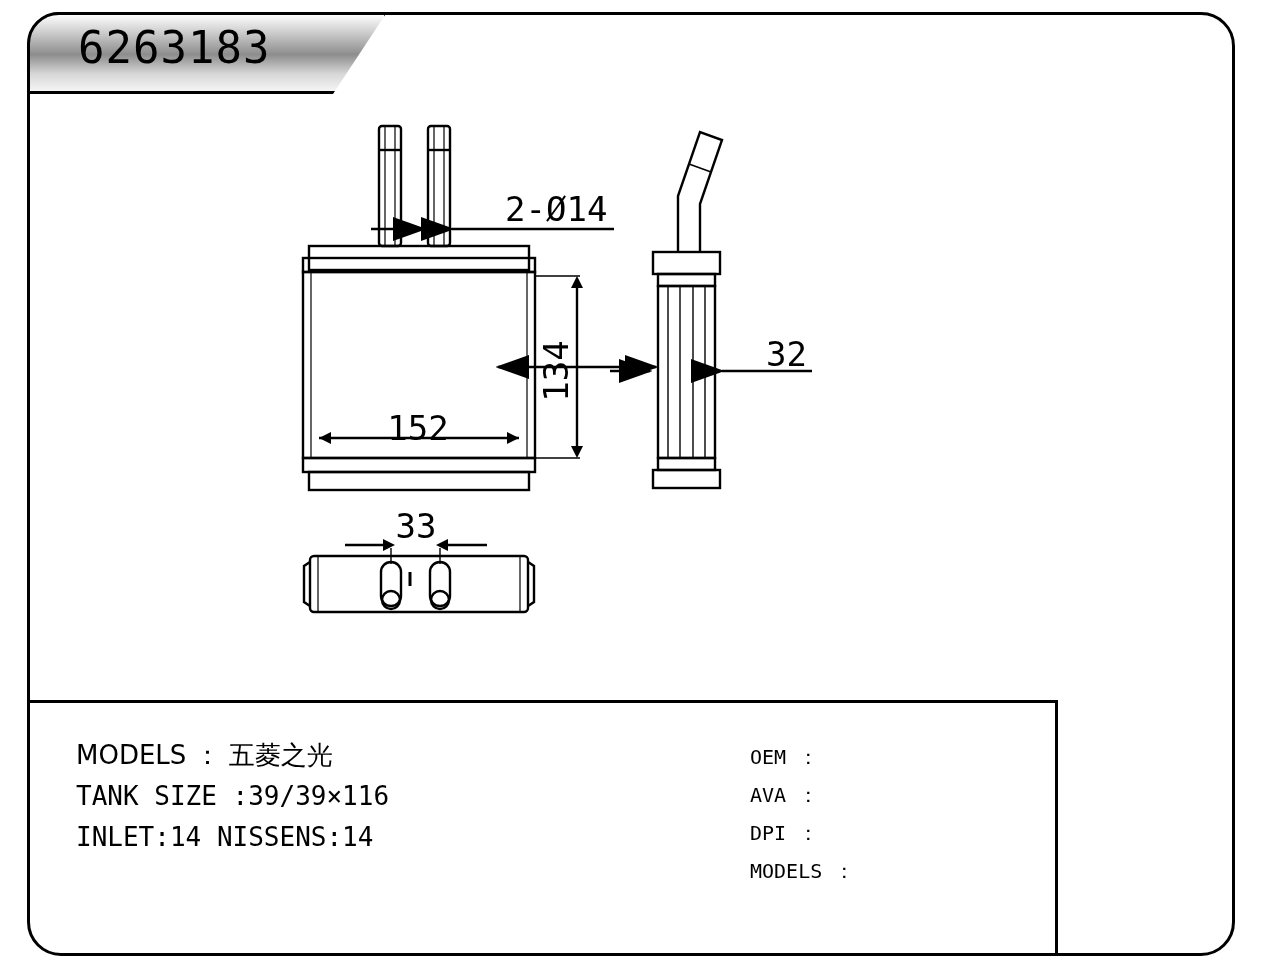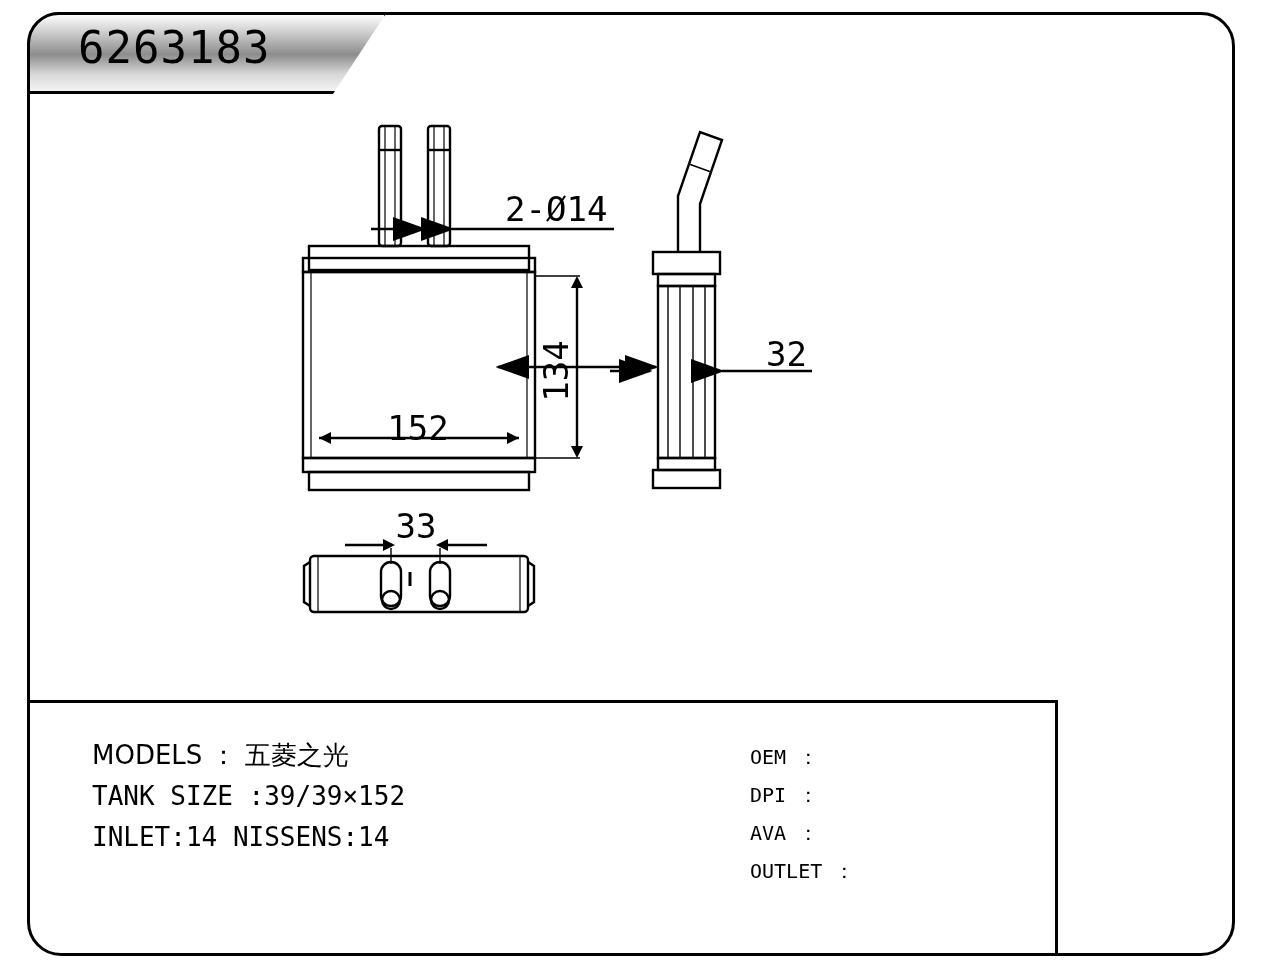--- a/index.html
+++ b/index.html
@@ -70,21 +70,21 @@
     left: 1055px;
     top: 700px;
     width: 3px;
     height: 256px;
     background: #000;
   }
 
   
   .info-left {
     position: absolute;
-    left: 92px;
+    left: 76px;
     top: 735px;
     font-size: 26px;
     line-height: 41px;
     color: #000;
     white-space: nowrap;
   }
   .info-right {
     position: absolute;
     left: 750px;
     top: 738px;
@@ -235,24 +235,24 @@
 
     <text class="dim-text" x="505" y="221">2-Ø14</text>
     <text class="dim-text" x="568" y="371" text-anchor="middle" transform="rotate(-90 568 371)">134</text>
     <text class="dim-text" x="418" y="440" text-anchor="middle">152</text>
     <text class="dim-text" x="766" y="366">32</text>
     <text class="dim-text" x="416" y="538" text-anchor="middle">33</text>
   </svg>
 
   <div class="info-left">
     <div><span class="cjk">MODELS ： 五菱之光</span></div>
-    <div>TANK SIZE :39/39×152</div>
+    <div>TANK SIZE :39/39×116</div>
     <div>INLET:14  NISSENS:14</div>
   </div>
 
   <div class="info-right">
     <div>OEM ：</div>
+    <div>AVA ：</div>
     <div>DPI ：</div>
-    <div>AVA ：</div>
-    <div>OUTLET ：</div>
+    <div>MODELS ：</div>
   </div>
 
 </div>
 
 </body></html>

